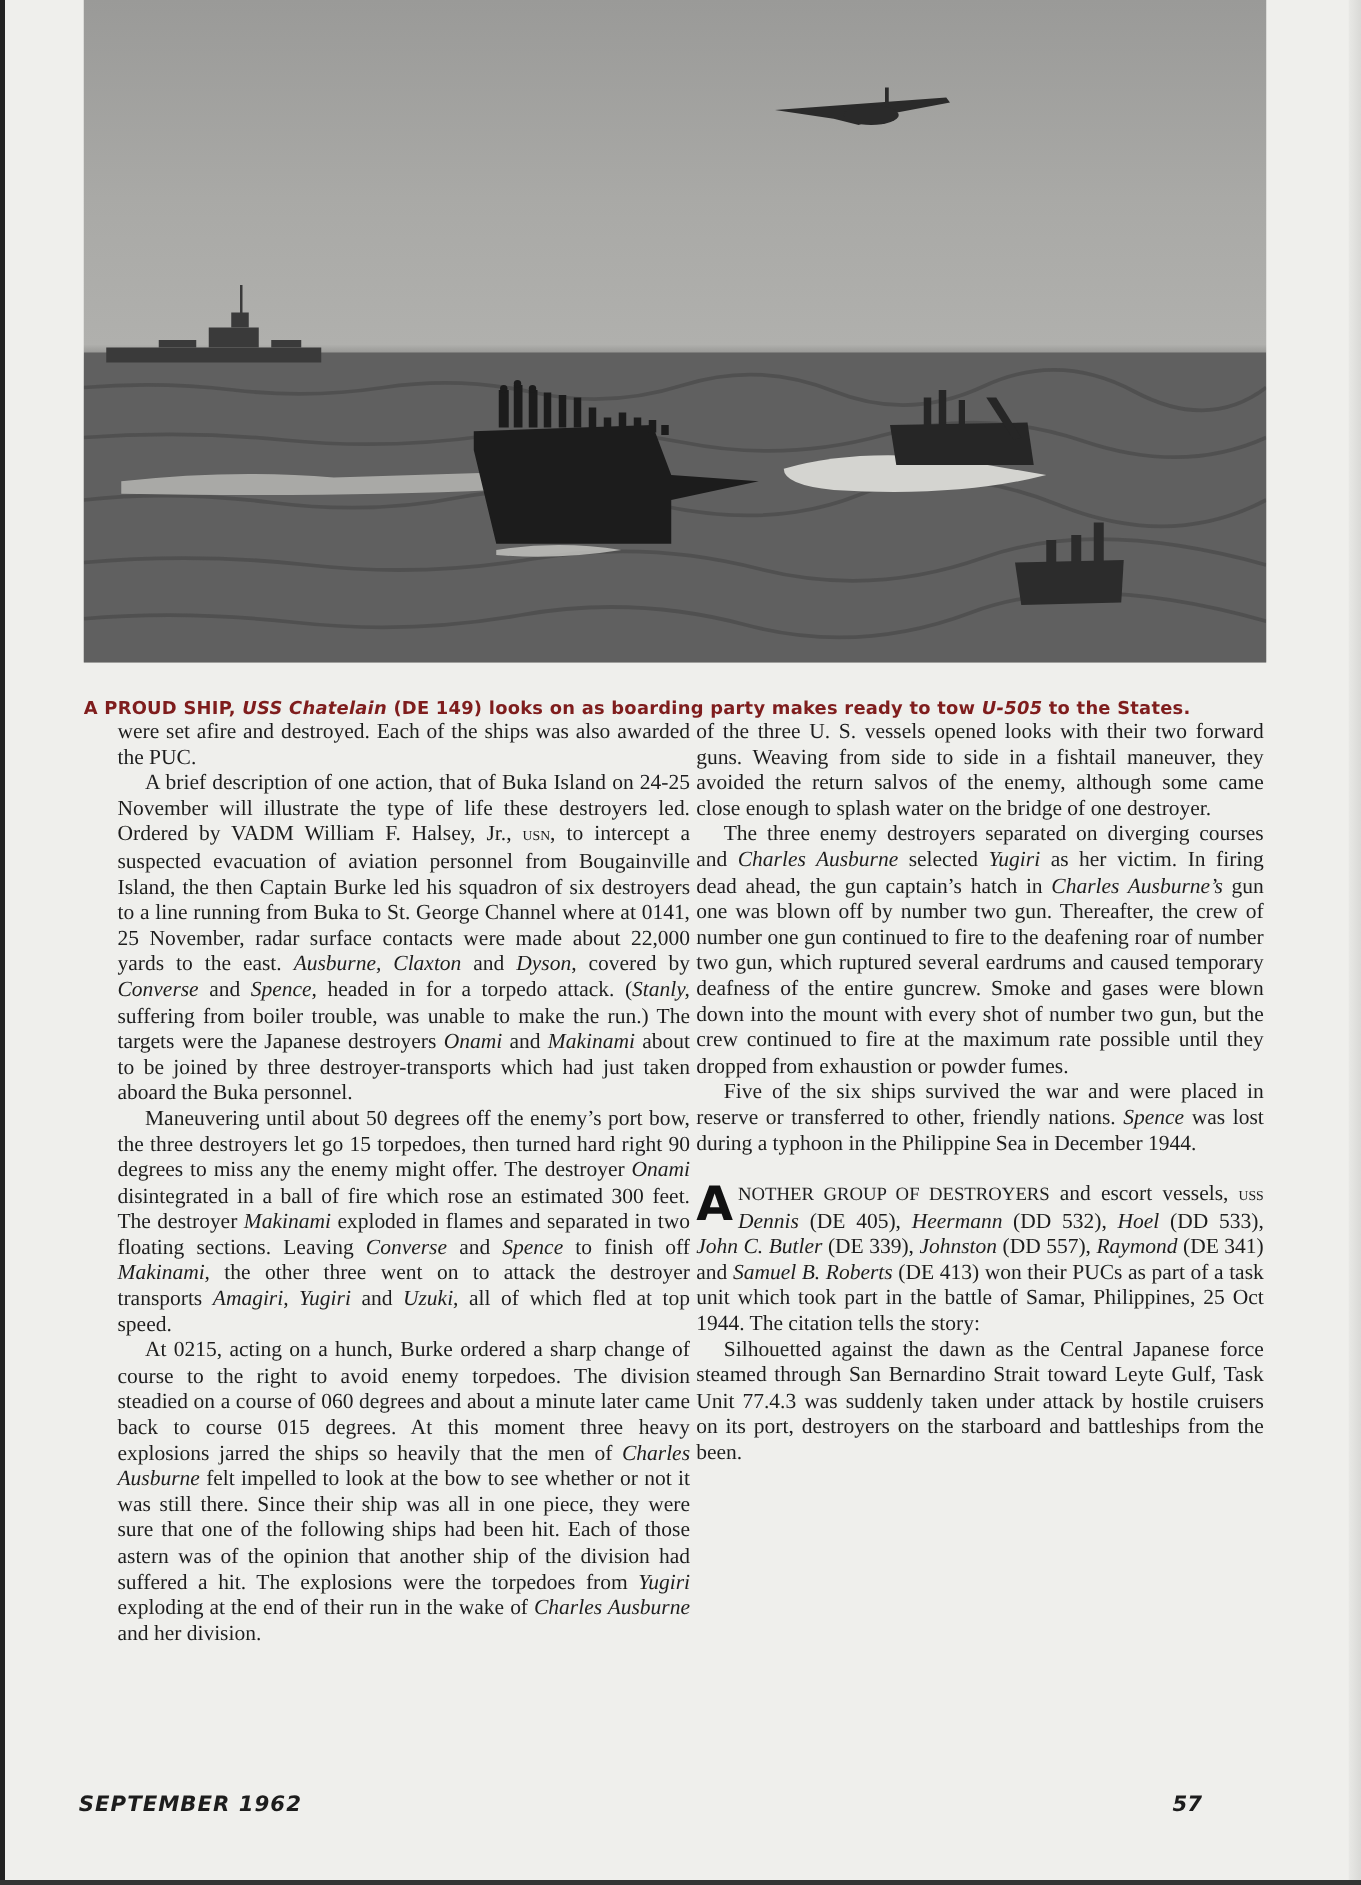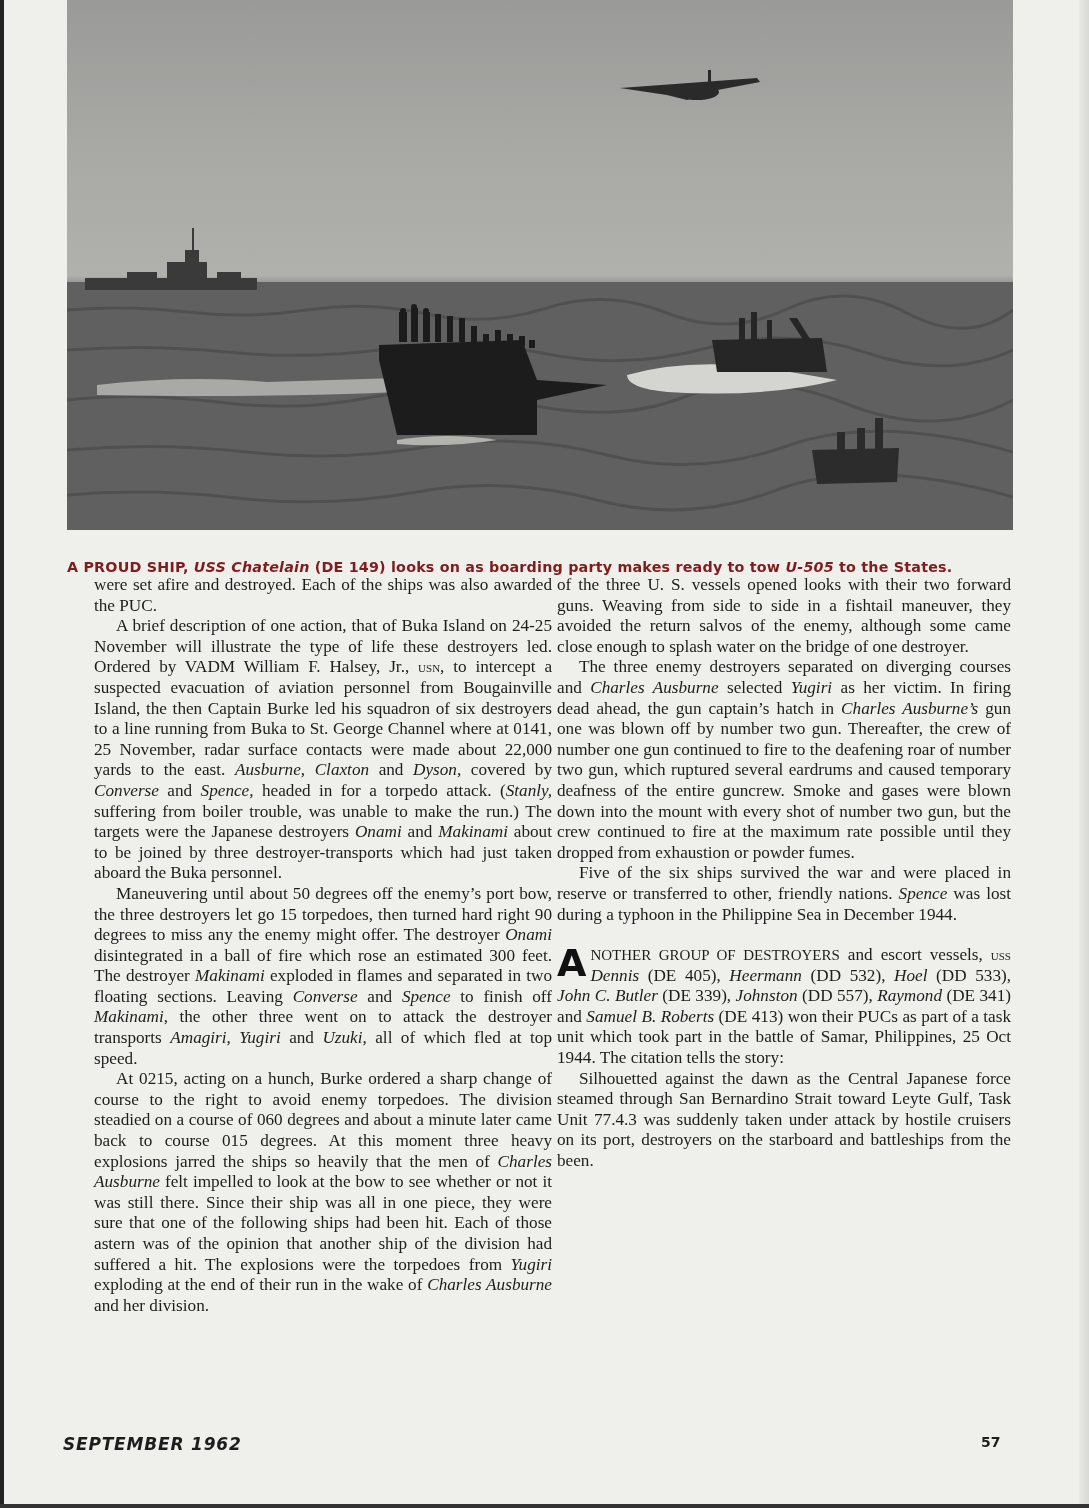--- a/index.html
+++ b/index.html
@@ -45,23 +45,23 @@
     float: left; font-family: "DejaVu Sans", sans-serif; font-weight: bold;
     font-size: 38px; line-height: 32px; margin: 2px 4px 0 0; color: #111;
   }
 
   .footer-left {
     position: absolute; left: 63px; top: 1434px;
     font-family: "DejaVu Sans", "Liberation Sans", sans-serif;
     font-weight: bold; font-style: italic; font-size: 17px; letter-spacing: 0.8px;
   }
   .footer-right {
-    position: absolute; left: 981px; top: 1434px;
+    position: absolute; left: 938px; top: 1434px;
     font-family: "DejaVu Sans", "Liberation Sans", sans-serif;
-    font-weight: bold; font-size: 14px;
+    font-weight: bold; font-style: italic; font-size: 17px;
   }
 </style>
 </head>
 <body>
 
 <div class="left-edge"></div>
 <div class="right-edge"></div>
 <div class="bottom-edge"></div>
 
 <div class="photo">

